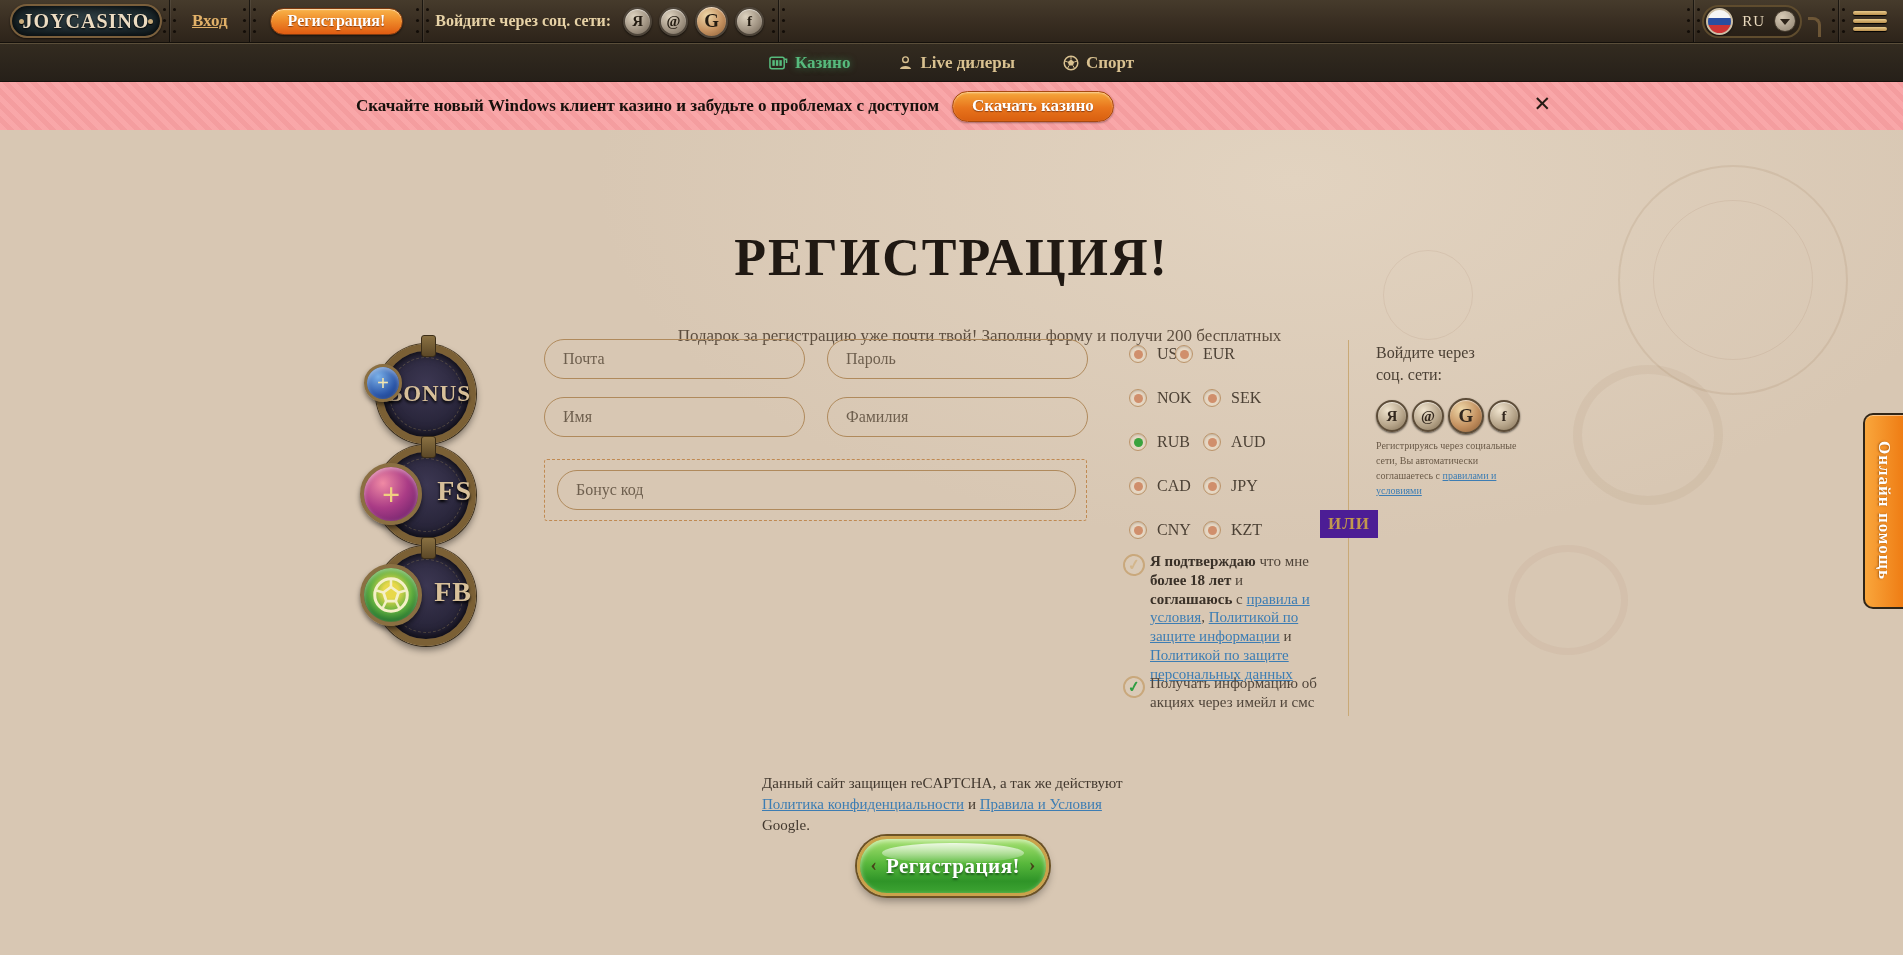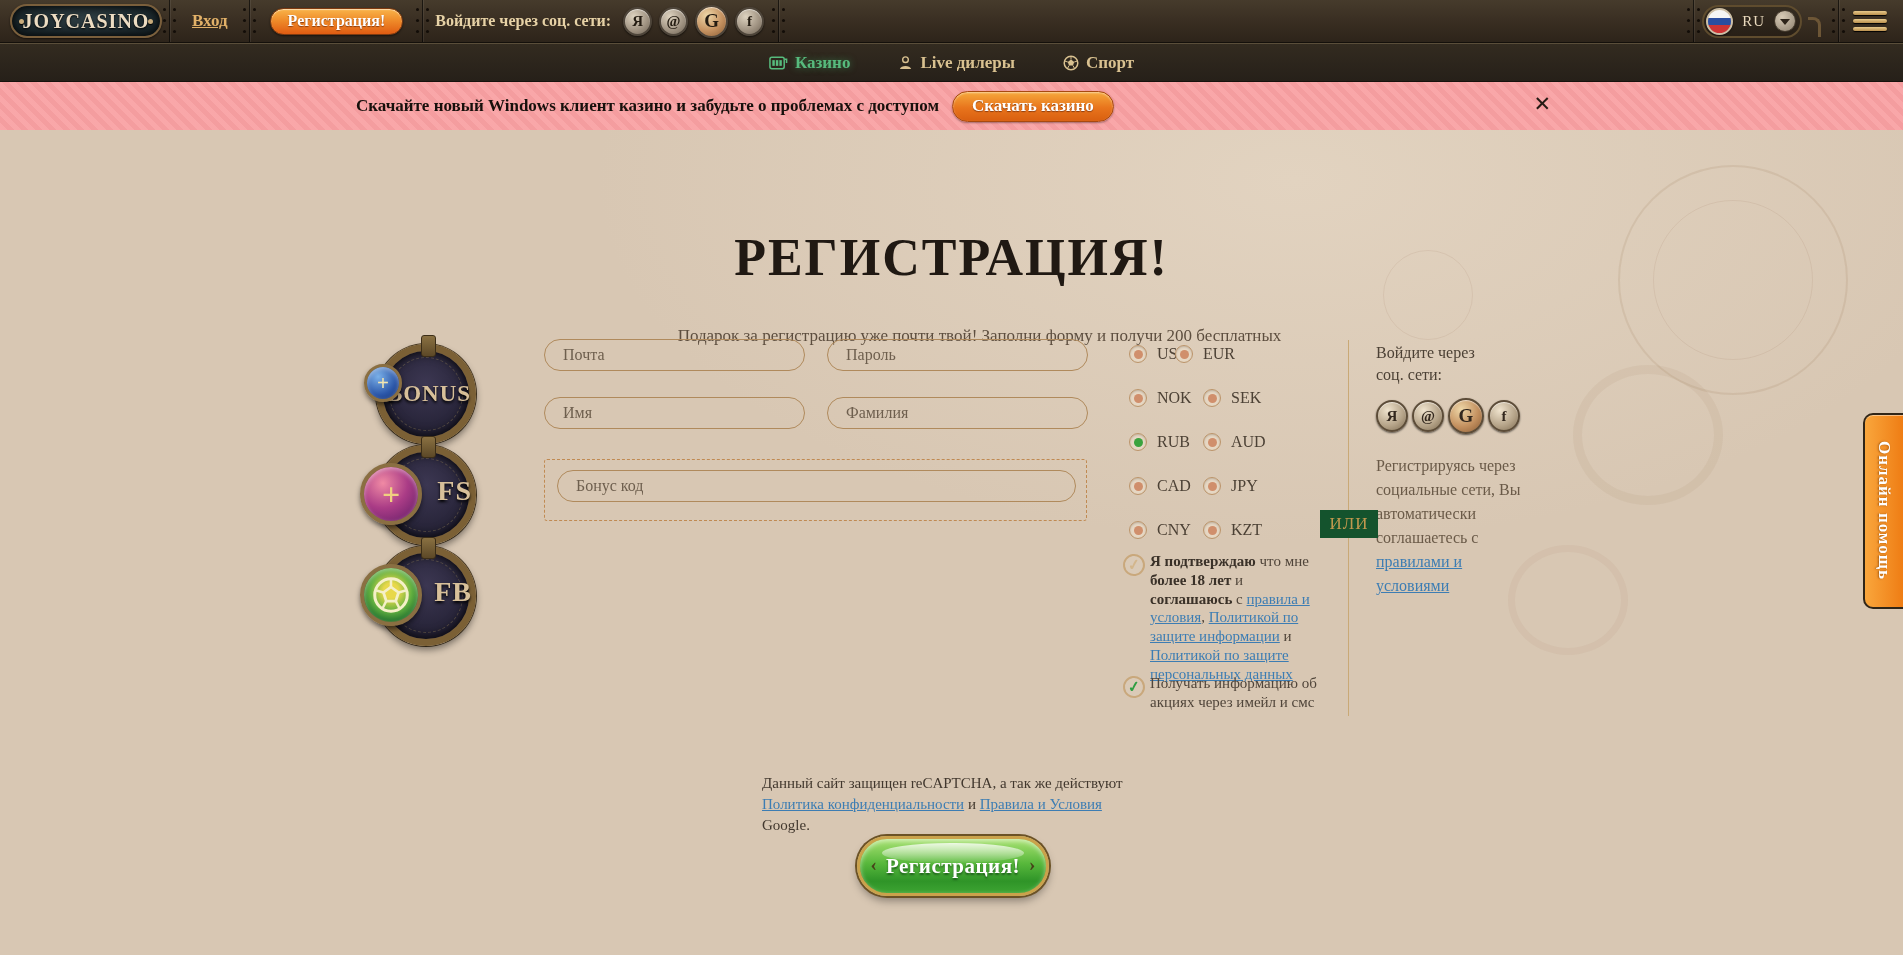--- a/index.html
+++ b/index.html
@@ -155,21 +155,21 @@
   .badge.b1 .orb{ left:-4px; top:20px; width:38px; height:38px; border:3px solid #8a6f42;
     background:radial-gradient(circle at 35% 30%, #7ab0e8, #2b56a8 60%, #15306e);
     color:#f3e6b0; font-size:21px; }
   .badge.b2 .orb{ left:-8px; top:18px; width:62px; height:62px; border:4px solid #8a6f42;
     background:radial-gradient(circle at 35% 30%, #f08aa4, #aa3c86 48%, #5c1a64);
     color:#f0d080; font-size:32px; }
   .badge.b3 .orb{ left:-8px; top:18px; width:62px; height:62px; border:4px solid #8a6f42;
     background:radial-gradient(circle at 50% 42%, #e8d84a 18%, #62b040 50%, #2a7a30 72%, #c04020 95%); }
   
   .field{
-    position:absolute; width:261px; height:32px; border:1px solid #b08a5c; border-radius:20px;
+    position:absolute; width:261px; height:40px; border:1px solid #b08a5c; border-radius:20px;
     background:transparent; padding:0 18px; font-size:16px; color:#5f5142;
     font-family:"Liberation Serif",serif; outline:none;
   }
   .field::placeholder{ color:#6e5f4e; opacity:1; }
   .bonus-box{
     position:absolute; left:544px; top:459px; width:543px; height:62px;
     border:1px dashed #c08a52; border-radius:3px;
   }
   .bonus-box .field{ left:12px; top:10px; width:519px; position:absolute; }
   
@@ -178,36 +178,36 @@
     width:18px; height:18px; border-radius:50%; border:1px solid #bb946a; background:#e6d7c3;
     box-shadow:inset 0 1px 2px rgba(0,0,0,.18);
     display:flex; align-items:center; justify-content:center;
   }
   .radio::after{ content:""; width:9px; height:9px; border-radius:50%; background:#d08f6c; }
   .radio.selected::after{ background:#3ba33e; }
   .cur-label{ font-size:16px; color:#4c4135; }
   .divider{ position:absolute; left:1348px; top:340px; width:1px; height:376px; background:#c9a976; }
   .or-label{
     position:absolute; left:1320px; top:510px; width:58px; text-align:center;
-    background:#14532d; color:#c1984e; font-weight:normal; font-size:17px; letter-spacing:1px; z-index:2;
+    background:#4c1d95; color:#c1984e; font-weight:bold; font-size:17px; letter-spacing:1px; z-index:2;
     padding:4px 0;
   }
   
   .soc-panel{ position:absolute; left:1376px; top:342px; width:160px; }
   .soc-title{ font-size:16px; color:#4c4135; width:125px; line-height:1.35; }
   .soc-icons{ display:flex; align-items:center; margin-top:13px; }
   .soc-icons .metal-icon{
     background:radial-gradient(circle at 35% 30%, #efe3cd, #b3a186 60%, #7e6c52);
     border-color:#5c4c38; color:#33281e; width:32px; height:32px; margin-right:4px;
   }
   .soc-icons .metal-icon.big{
     width:36px; height:36px;
     background:radial-gradient(circle at 35% 30%, #eed7a8, #c49160 55%, #8a5c34);
   }
-  .soc-note{ margin-top:20px; font-size:16px; color:#6a5a48; line-height:1.5; width:150px; }
+  .soc-note{ margin-top:4px; font-size:10px; color:#6a5a48; line-height:1.5; width:150px; }
   .blue-link{ color:#3d7db3; text-decoration:underline; cursor:pointer; }
   
   .checkcircle{
     position:absolute; width:22px; height:22px; border-radius:50%; border:2px solid #c9a87c;
     display:flex; align-items:center; justify-content:center;
     font-size:15px; font-weight:bold; cursor:pointer; background:rgba(255,255,255,.06);
     transform:rotate(-8deg);
   }
   .checkcircle.tan{ color:#d3b68c; }
   .checkcircle.green{ color:#2f9e43; }

